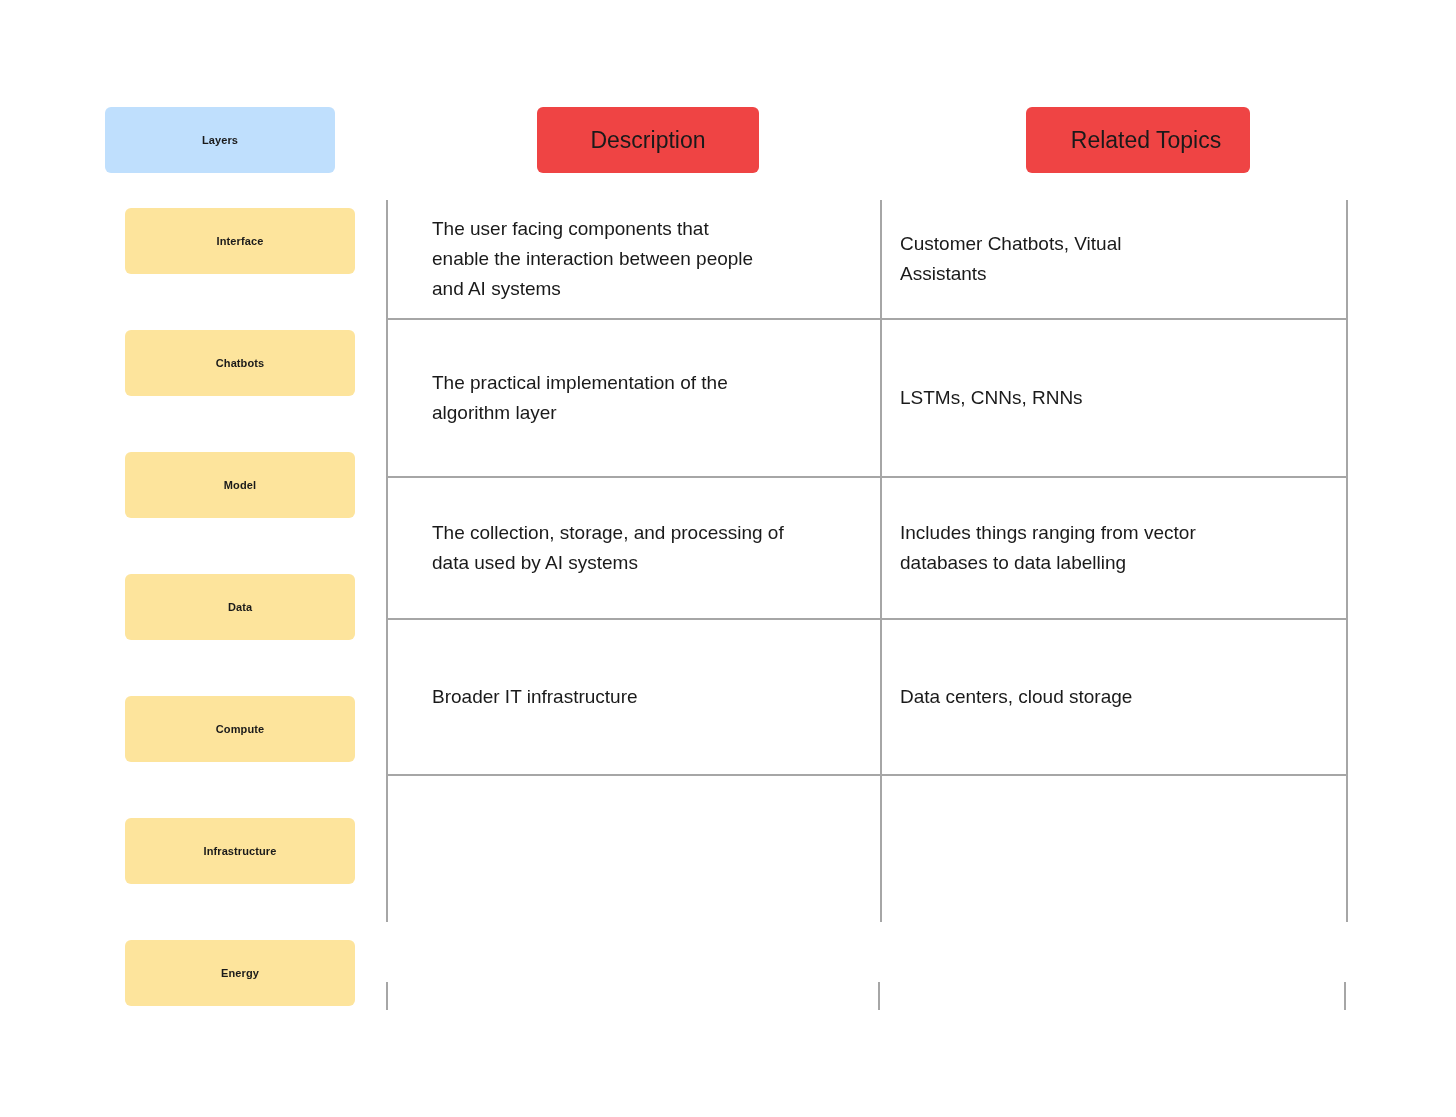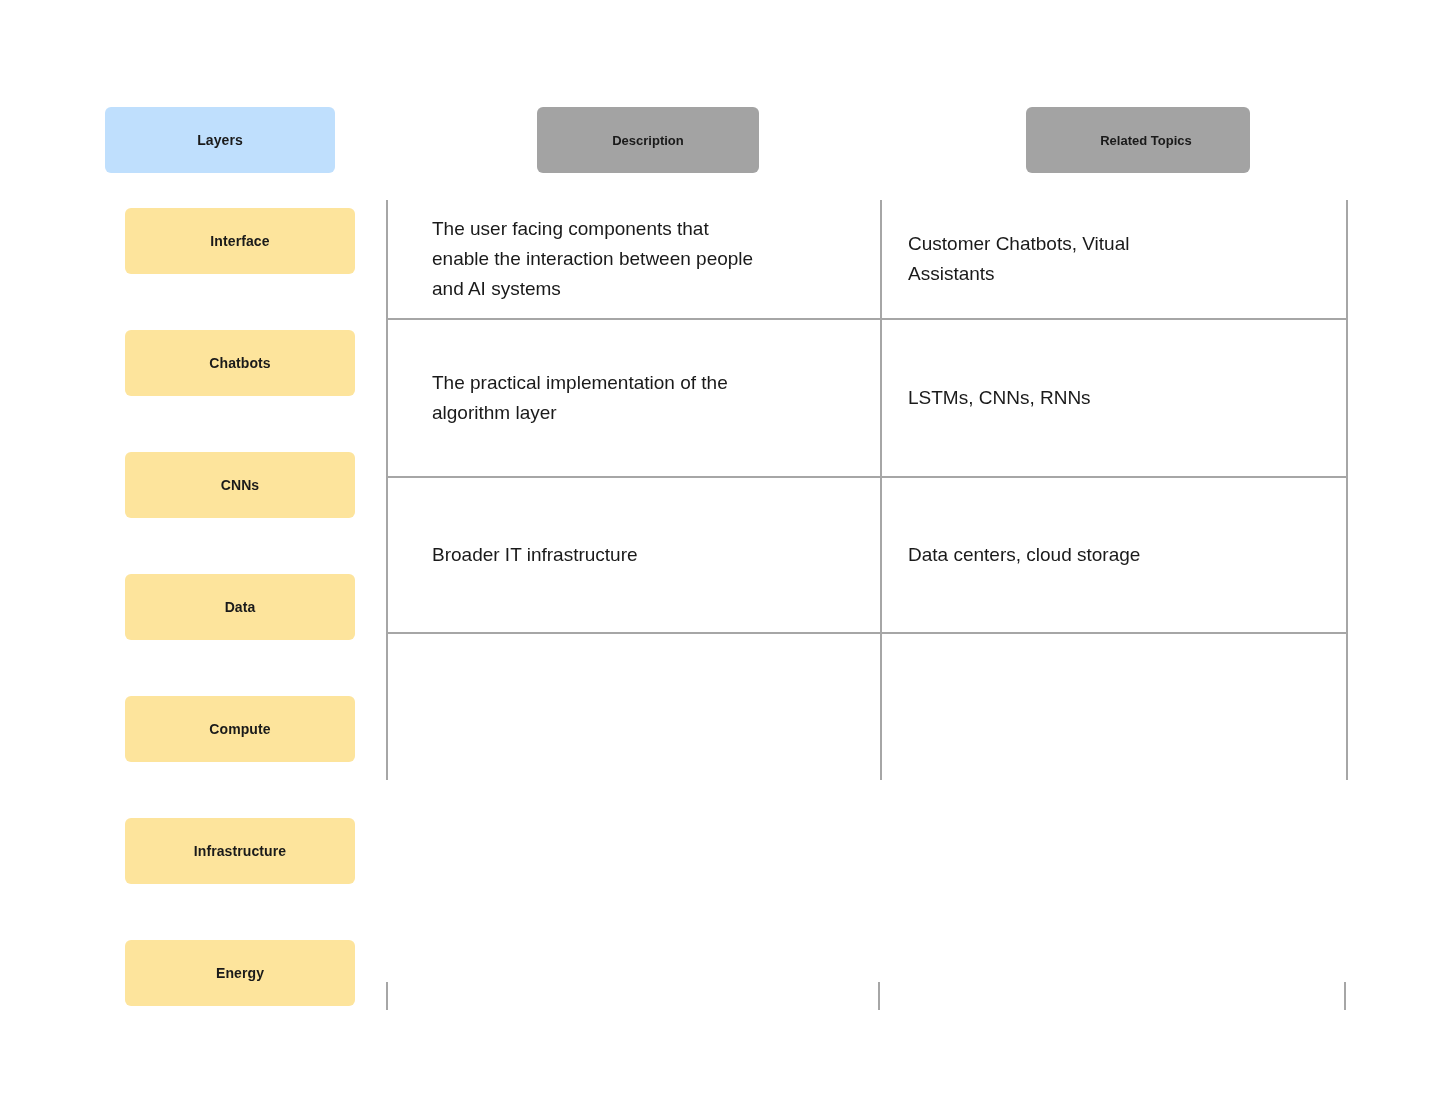--- a/index.html
+++ b/index.html
@@ -23,47 +23,47 @@
     top: 107px;
     width: 230px;
   }
   .pill {
     width: 230px;
     border-radius: 6px;
     display: flex;
     align-items: center;
     justify-content: center;
     font-weight: bold;
-    font-size: 14px;
+    font-size: 11px;
     letter-spacing: 0.1px;
     box-sizing: border-box;
   }
   .pill.header-pill {
     height: 66px;
     background: #bfdffd;
   }
   .pill.layer-pill {
     height: 66px;
     background: #fde49c;
   }
   #layers-column .layer-pill { margin-bottom: 56px; margin-left: 20px; }
   #layers-column .header-pill { margin-bottom: 35px; }
 
   
   .col-header {
     position: absolute;
     top: 107px;
     height: 66px;
-    background: #a3a3a3;
+    background: #ef4444;
     border-radius: 6px;
     display: flex;
     align-items: center;
     justify-content: center;
-    font-weight: bold;
-    font-size: 13px;
+    font-weight: normal;
+    font-size: 23px;
     box-sizing: border-box;
   }
   #header-description { left: 537px; width: 222px; }
   #header-related     { left: 1026px; width: 224px; padding-left: 16px; }
 
   
   #content-table {
     position: absolute;
     left: 386px;
     top: 200px;
@@ -82,21 +82,21 @@
     vertical-align: middle;
     font-size: 19px;
     line-height: 1.58;
     color: #1a1a1a;
     padding: 14px 20px 14px 44px;
     background: #ffffff;
   }
   
   #content-table tr:first-child td { border-top: none; }
 
-  #content-table td.rel-cell { padding-left: 26px; }
+  #content-table td.rel-cell { padding-left: 18px; }
 
   
   tr[data-row="interface"]      td { height: 85px; }
   tr[data-row="algorithm"]      td { height: 128px; }
   tr[data-row="model"]          td { height: 128px; }
   tr[data-row="data"]           td { height: 112px; }
   tr[data-row="compute"]        td { height: 112px; }
   tr[data-row="infrastructure"] td { height: 126px; }
   tr[data-row="energy"]         td { height: 118px; }
 
@@ -128,21 +128,21 @@
   <div class="pill header-pill">
     <span>Layers</span>
   </div>
   <div class="pill layer-pill">
     <span>Interface</span>
   </div>
   <div class="pill layer-pill">
     <span>Chatbots</span>
   </div>
   <div class="pill layer-pill">
-    <span>CNNs</span>
+    <span>Model</span>
   </div>
   <div class="pill layer-pill">
     <span>Data</span>
   </div>
   <div class="pill layer-pill">
     <span>Compute</span>
   </div>
   <div class="pill layer-pill">
     <span>Infrastructure</span>
   </div>
@@ -177,20 +177,30 @@
     </tr>
     <tr data-row="model">
       <td class="desc-cell">
         <span class="cell-text">The practical implementation of the
 algorithm layer</span>
       </td>
       <td class="rel-cell">
         <span class="cell-text">LSTMs, CNNs, RNNs</span>
       </td>
     </tr>
+    <tr data-row="data">
+      <td class="desc-cell">
+        <span class="cell-text">The collection, storage, and processing of
+data used by AI systems</span>
+      </td>
+      <td class="rel-cell">
+        <span class="cell-text">Includes things ranging from vector
+databases to data labelling</span>
+      </td>
+    </tr>
     <tr data-row="infrastructure">
       <td class="desc-cell">
         <span class="cell-text">Broader IT infrastructure</span>
       </td>
       <td class="rel-cell">
         <span class="cell-text">Data centers, cloud storage</span>
       </td>
     </tr>
     <tr data-row="energy">
       <td class="desc-cell">

